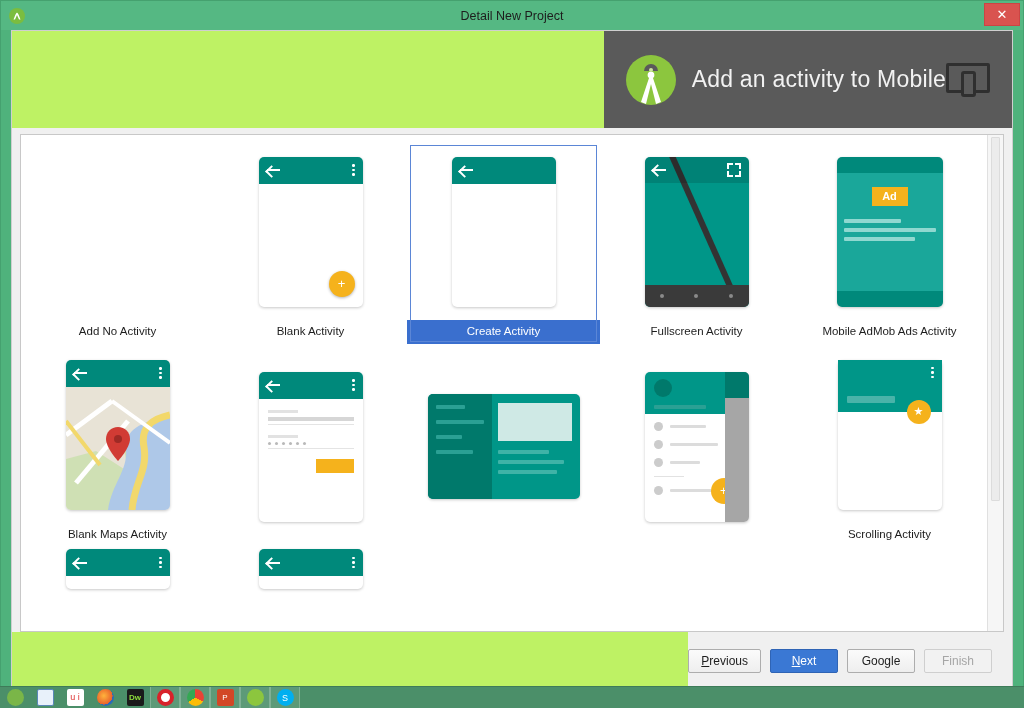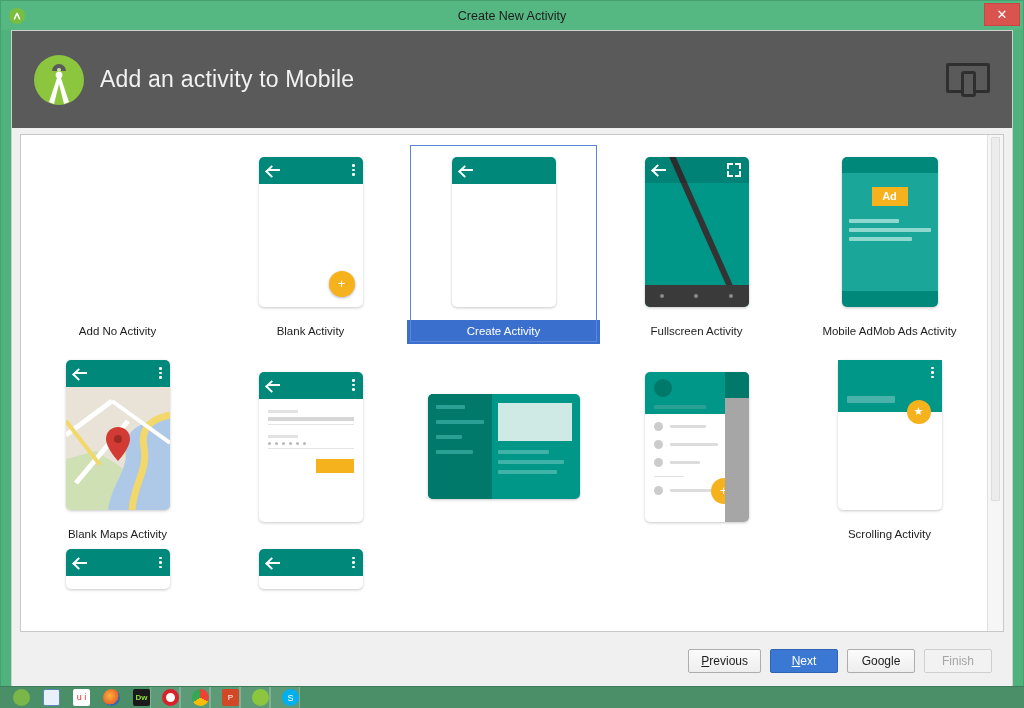--- a/index.html
+++ b/index.html
@@ -24,21 +24,21 @@
     left: 0; bottom: 0;
     width: 1024px; height: 22px;
     background: #4b8f69;
     border-top: 1px solid #3e7b59;
     display: flex;
     align-items: flex-end;
     overflow: hidden;
   }
   .tb-icon {
     width: 30px; height: 22px;
-    display: flex; align-items: center; justify-content: flex-end;
+    display: flex; align-items: center; justify-content: center;
     font-size: 12px;
     color: #fff;
     position: relative;
   }
   .tb-icon.boxed { background: rgba(255,255,255,.10); border: 1px solid rgba(255,255,255,.22); border-bottom: none; }
   .tbg { width: 17px; height: 17px; border-radius: 2px; display:block; }
 
   
   #window {
     position: absolute;
@@ -82,24 +82,25 @@
     color: #fff;
     font-size: 13px;
     display: flex; align-items: center; justify-content: center;
     cursor: pointer;
   }
 
   
   #wizard-body {
     flex: 1;
     margin: 0 10px 0 10px;
-    background: #404040;
+    background: #bef264;
     border: 1px solid #cfcfcf;
     display: flex;
     flex-direction: column;
+    align-items: flex-end;
   }
   #header {
     height: 97px;
     background: #5a5a5a;
     display: flex;
     align-items: center;
     padding: 0 22px;
     flex: 0 0 97px;
   }
   #as-logo {
@@ -307,21 +308,21 @@
     left: 0; right: 0; bottom: 0;
     height: 22px;
     background: #3a3a3a;
     display: flex; align-items: center; justify-content: space-around;
     z-index: 3;
   }
   .fs-nav i { width: 4px; height: 4px; border-radius: 50%; background: #8a8a8a; display:block; }
 
   
   .admob-thumb {
-    width: 96px; height: 150px;
+    width: 106px; height: 150px;
     background: #00897b;
     border-radius: 5px;
     overflow: hidden;
     box-shadow: 0 1px 3px rgba(0,0,0,.22);
     padding: 16px 0;
   }
   .admob-inner {
     height: 100%;
     background: #1aa79a;
     display: flex;
@@ -464,21 +465,21 @@
 
   <div id="window">
 
     <div id="titlebar">
       <div id="title-icon">
         <svg width="12" height="12" viewBox="0 0 24 24" aria-hidden="true">
           <path d="M5 19 L9 9 L12 5 L15 9 L19 19 L16 19 L12 10 L8 19 Z" fill="#ffffff"></path>
           <circle cx="12" cy="8" r="1.6" fill="#ffffff"></circle>
         </svg>
       </div>
-      <div id="title-text">Create New Activity</div>
+      <div id="title-text">Detail New Project</div>
       <div id="close-btn">✕</div>
     </div>
 
     <div id="wizard-body">
 
       <div id="header">
         <div id="as-logo">
           <div class="droid-head"></div>
           <div class="droid-eye"></div>
           <svg class="compass" viewBox="0 0 42 33" aria-hidden="true">

